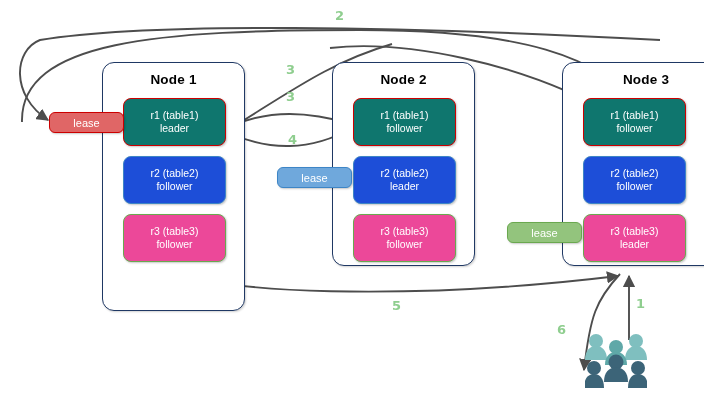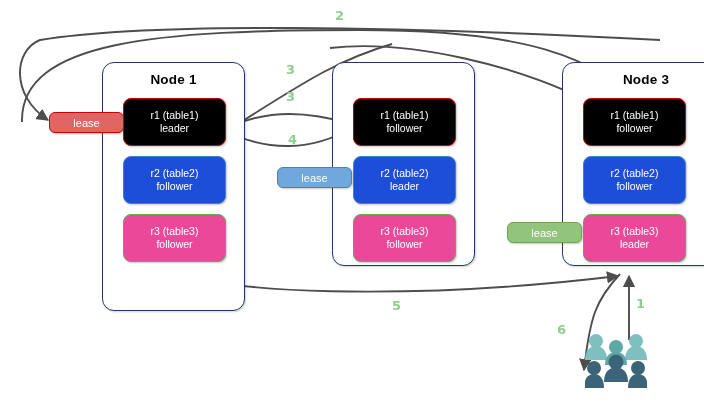--- a/index.html
+++ b/index.html
@@ -13,21 +13,21 @@
         box-shadow:1px 1px 2px rgba(0,0,0,.18);}
   .node-title{position:absolute;left:0;right:0;top:9px;text-align:center;
               font-size:13.5px;font-weight:bold;color:#000000;letter-spacing:.2px;}
 
   .replica{position:absolute;left:20px;width:103px;height:48px;
            border-radius:8px;box-sizing:border-box;
            display:flex;flex-direction:column;align-items:center;
            justify-content:center;color:#ffffff;font-size:10.5px;line-height:13px;
            box-shadow:1px 1px 2px rgba(0,0,0,.22);}
   .replica span{display:block;text-align:center;white-space:nowrap;}
-  .rp-red{background:#000000;border:1.4px solid #cc0000;}
+  .rp-red{background:#0f766e;border:1.4px solid #cc0000;}
   .rp-blue{background:#1d4ed8;border:1.4px solid #3d85c6;}
   .rp-green{background:#ec4899;border:1.4px solid #6aa84f;}
 
   .lease{position:absolute;width:75px;height:21px;border-radius:6px;
          display:flex;align-items:center;justify-content:center;
          color:#ffffff;font-size:11px;box-sizing:border-box;
          box-shadow:1px 1px 2px rgba(0,0,0,.22);}
   .ls-red{background:#e06666;border:1.4px solid #cc0000;}
   .ls-blue{background:#6fa8dc;border:1.4px solid #3d85c6;}
   .ls-green{background:#93c47d;border:1.4px solid #6aa84f;}
@@ -78,20 +78,21 @@
       <span>r2 (table2)</span>
       <span>follower</span>
     </div>
     <div class="replica rp-green" style="top:151px;">
       <span>r3 (table3)</span>
       <span>follower</span>
     </div>
   </div>
 
   <div class="node" id="node2" style="left:332px;top:62px;width:143px;height:204px;">
+    <div class="node-title">Node 2</div>
     <div class="replica rp-red" style="top:35px;">
       <span>r1 (table1)</span>
       <span>follower</span>
     </div>
     <div class="replica rp-blue" style="top:93px;">
       <span>r2 (table2)</span>
       <span>leader</span>
     </div>
     <div class="replica rp-green" style="top:151px;">
       <span>r3 (table3)</span>

